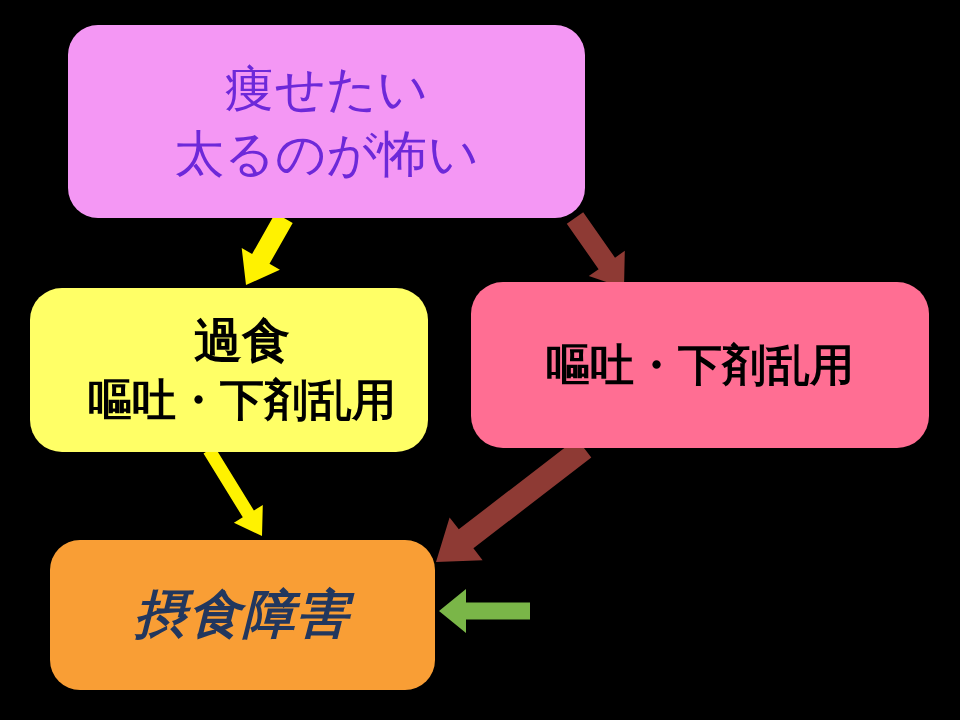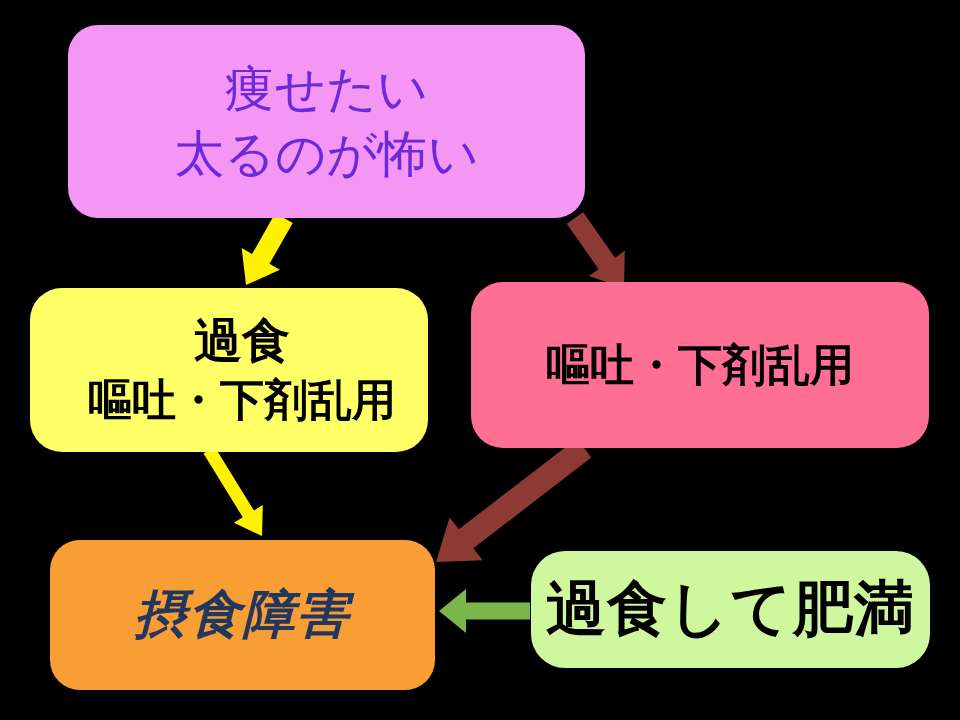--- a/index.html
+++ b/index.html
@@ -84,17 +84,14 @@
   </div>
 
   <div class="node n-noeat" style="background: rgb(255, 110, 147); color: rgb(0, 0, 0);">
     <span class="ln ln2">嘔吐・下剤乱用</span>
   </div>
 
   <div class="node n-ed" style="background: rgb(249, 158, 53); color: rgb(34, 55, 94);">
     <span class="ln ln1">摂食障害</span>
   </div>
 
-  <div class="node n-obesity" style="background: rgb(206, 247, 158); color: rgb(0, 0, 0);">
-    <span class="ln ln1">過食して肥満</span>
-  </div>
 
 </div>
 
 </body></html>

